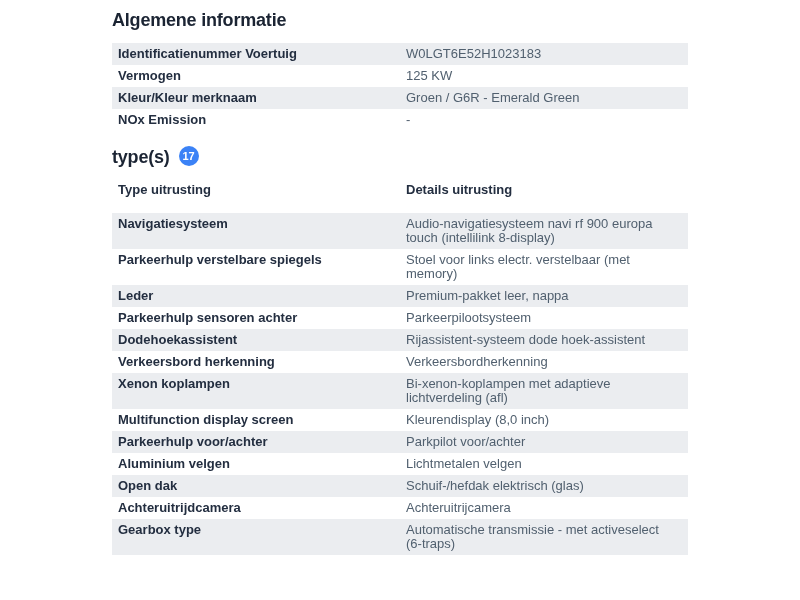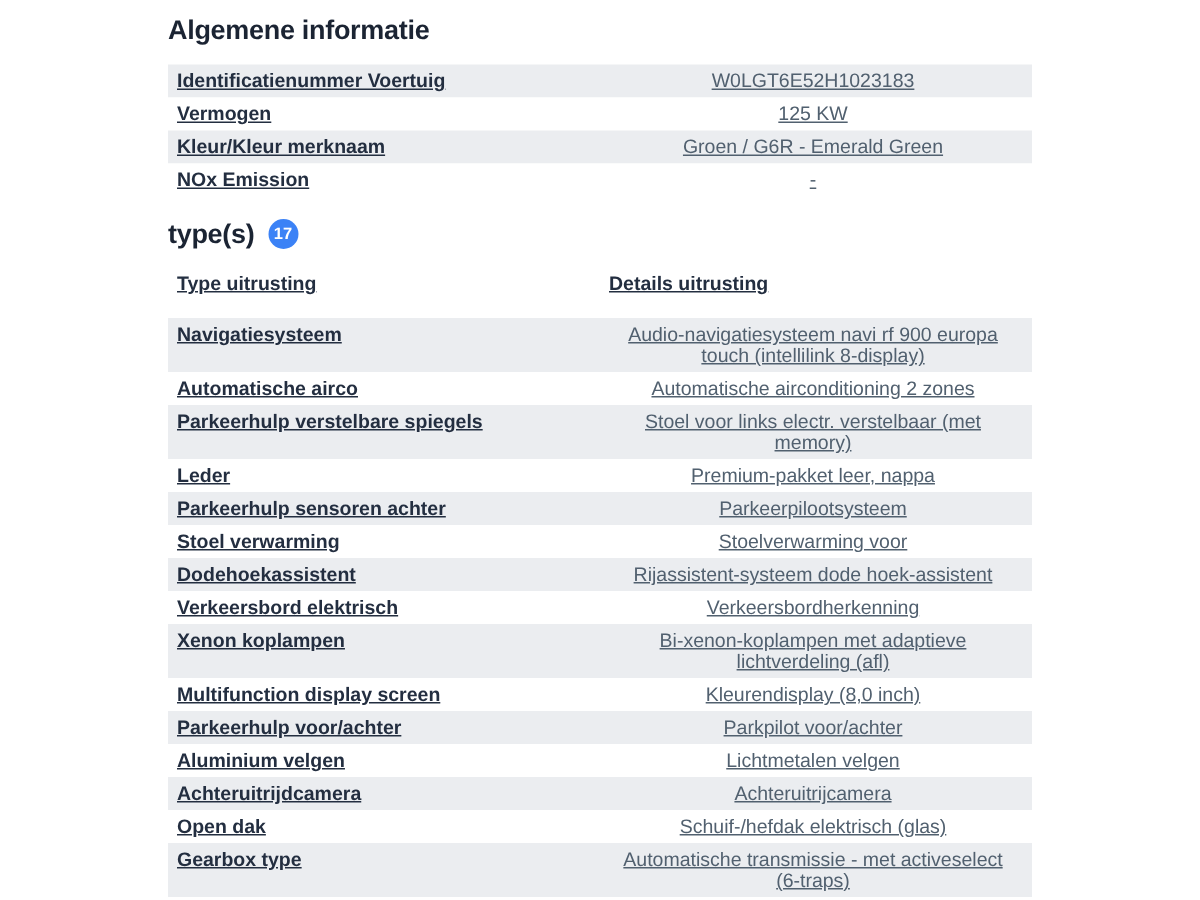--- a/index.html
+++ b/index.html
@@ -43,39 +43,37 @@
     border-collapse: collapse;
     table-layout: fixed;
     font-size: 13px;
   }
   col.c1, col.c2 { width: 50%; }
   th, td {
     padding: 4px 10px 4px 6px;
     line-height: 14px;
     vertical-align: top;
     text-align: left;
-    text-decoration: underline;
   }
   thead th {
     font-weight: bold;
     color: #232e40;
     padding-top: 3px;
     padding-bottom: 16px;
     background: #ffffff;
   }
   tbody tr:nth-child(odd) { background: #ebedf0; }
   tbody tr:nth-child(even) { background: #ffffff; }
   td.lbl {
     font-weight: bold;
     color: #232e40;
   }
   td.val {
     color: #51606f;
     font-weight: normal;
-    text-align: center;
   }
 </style>
 </head>
 <body>
 
 <div class="container">
 
   <div class="section-general">
     <h2 class="section-title">Algemene informatie</h2>
     <table>
@@ -118,70 +116,62 @@
           <th>Type uitrusting</th>
           <th>Details uitrusting</th>
         </tr>
       </thead>
       <tbody>
         <tr>
           <td class="lbl">Navigatiesysteem</td>
           <td class="val">Audio-navigatiesysteem navi rf 900 europa touch (intellilink 8-display)</td>
         </tr>
         <tr>
-          <td class="lbl">Automatische airco</td>
-          <td class="val">Automatische airconditioning 2 zones</td>
-        </tr>
-        <tr>
           <td class="lbl">Parkeerhulp verstelbare spiegels</td>
           <td class="val">Stoel voor links electr. verstelbaar (met memory)</td>
         </tr>
         <tr>
           <td class="lbl">Leder</td>
           <td class="val">Premium-pakket leer, nappa</td>
         </tr>
         <tr>
           <td class="lbl">Parkeerhulp sensoren achter</td>
           <td class="val">Parkeerpilootsysteem</td>
         </tr>
         <tr>
-          <td class="lbl">Stoel verwarming</td>
-          <td class="val">Stoelverwarming voor</td>
-        </tr>
-        <tr>
           <td class="lbl">Dodehoekassistent</td>
           <td class="val">Rijassistent-systeem dode hoek-assistent</td>
         </tr>
         <tr>
-          <td class="lbl">Verkeersbord elektrisch</td>
+          <td class="lbl">Verkeersbord herkenning</td>
           <td class="val">Verkeersbordherkenning</td>
         </tr>
         <tr>
           <td class="lbl">Xenon koplampen</td>
           <td class="val">Bi-xenon-koplampen met adaptieve lichtverdeling (afl)</td>
         </tr>
         <tr>
           <td class="lbl">Multifunction display screen</td>
           <td class="val">Kleurendisplay (8,0 inch)</td>
         </tr>
         <tr>
           <td class="lbl">Parkeerhulp voor/achter</td>
           <td class="val">Parkpilot voor/achter</td>
         </tr>
         <tr>
           <td class="lbl">Aluminium velgen</td>
           <td class="val">Lichtmetalen velgen</td>
         </tr>
         <tr>
+          <td class="lbl">Open dak</td>
+          <td class="val">Schuif-/hefdak elektrisch (glas)</td>
+        </tr>
+        <tr>
           <td class="lbl">Achteruitrijdcamera</td>
           <td class="val">Achteruitrijcamera</td>
-        </tr>
-        <tr>
-          <td class="lbl">Open dak</td>
-          <td class="val">Schuif-/hefdak elektrisch (glas)</td>
         </tr>
         <tr>
           <td class="lbl">Gearbox type</td>
           <td class="val">Automatische transmissie - met activeselect (6-traps)</td>
         </tr>
       </tbody>
     </table>
   </div>
 
 </div>

